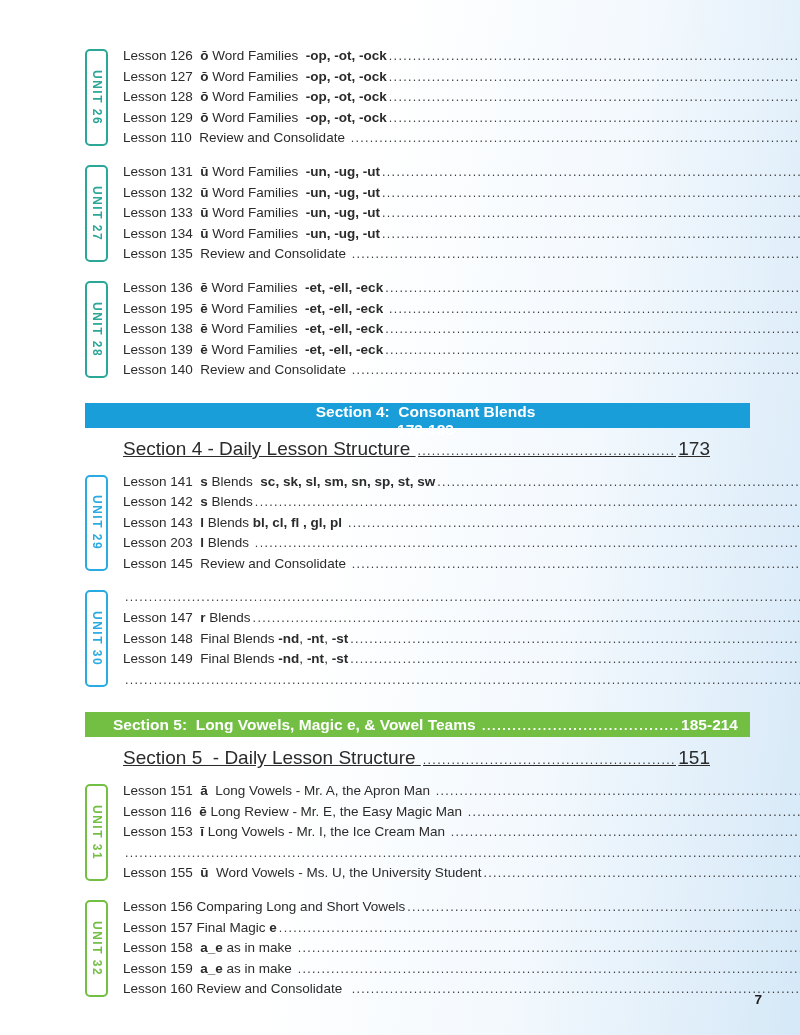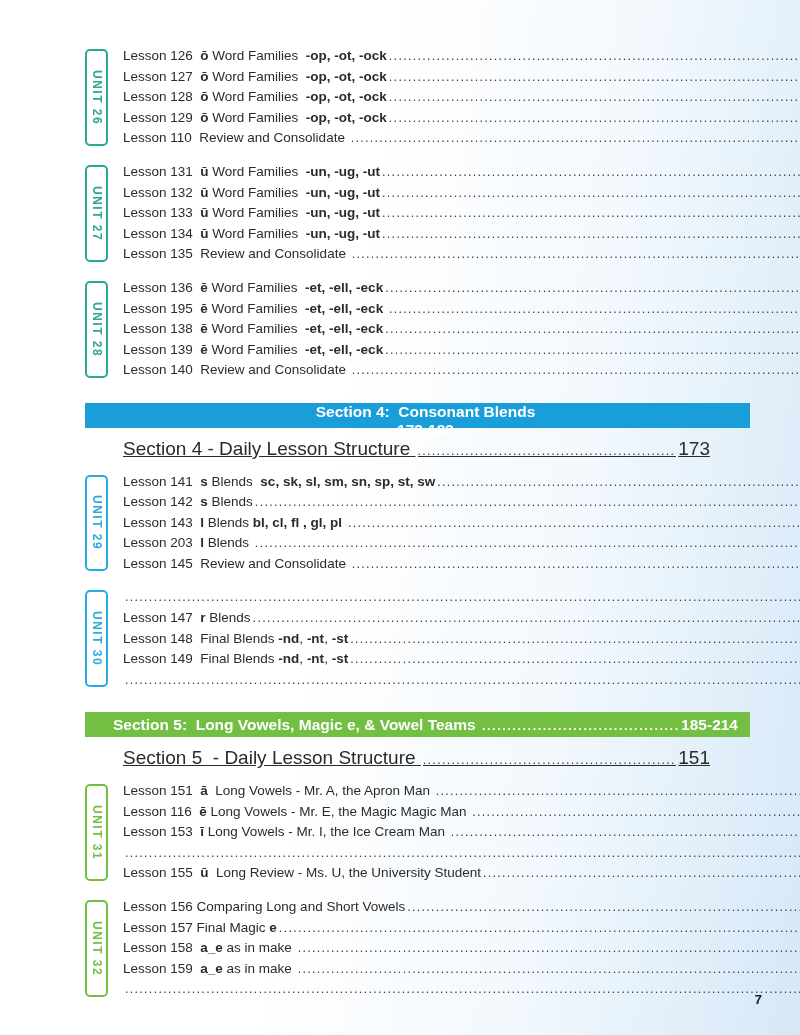--- a/index.html
+++ b/index.html
@@ -219,32 +219,32 @@
       <div class="unit-block">
         <div class="unit-tab" style="border-color: rgb(114, 191, 68);">
           <span class="unit-label" style="color: rgb(114, 191, 68);">UNIT 31</span>
         </div>
         <div class="rows">
           <div class="row">
             <span class="t"><span>Lesson 151  </span><span class="b">ā</span><span>  Long Vowels - Mr. A, the Apron Man </span></span>
             <span class="dots"></span>
           </div>
           <div class="row">
-            <span class="t"><span>Lesson 116  </span><span class="b">ē</span><span> Long Vowels - Mr. E, the Magic Magic Man </span></span>
+            <span class="t"><span>Lesson 116  </span><span class="b">ē</span><span> Long Review - Mr. E, the Easy Magic Man </span></span>
             <span class="dots"></span>
           </div>
           <div class="row">
             <span class="t"><span>Lesson 153  </span><span class="b">ī</span><span> Long Vowels - Mr. I, the Ice Cream Man </span></span>
             <span class="dots"></span>
           </div>
           <div class="row">
             <span class="dots"></span>
           </div>
           <div class="row">
-            <span class="t"><span>Lesson 155  </span><span class="b">ū</span><span>  Long Review - Ms. U, the University Student</span></span>
+            <span class="t"><span>Lesson 155  </span><span class="b">ū</span><span>  Word Vowels - Ms. U, the University Student</span></span>
             <span class="dots"></span>
           </div>
         </div>
       </div>
       <div class="unit-block">
         <div class="unit-tab" style="border-color: rgb(114, 191, 68);">
           <span class="unit-label" style="color: rgb(114, 191, 68);">UNIT 32</span>
         </div>
         <div class="rows">
           <div class="row">
@@ -257,19 +257,20 @@
           </div>
           <div class="row">
             <span class="t"><span>Lesson 158  </span><span class="b">a_e</span><span> as in make </span></span>
             <span class="dots"></span>
           </div>
           <div class="row">
             <span class="t"><span>Lesson 159  </span><span class="b">a_e</span><span> as in make </span></span>
             <span class="dots"></span>
           </div>
           <div class="row">
+            <span class="t"><span>Lesson 160 Review and Consolidate  </span></span>
             <span class="dots"></span>
           </div>
         </div>
       </div>
     </div>
   <div class="page-number">7</div>
 </div>
 
 </body></html>

